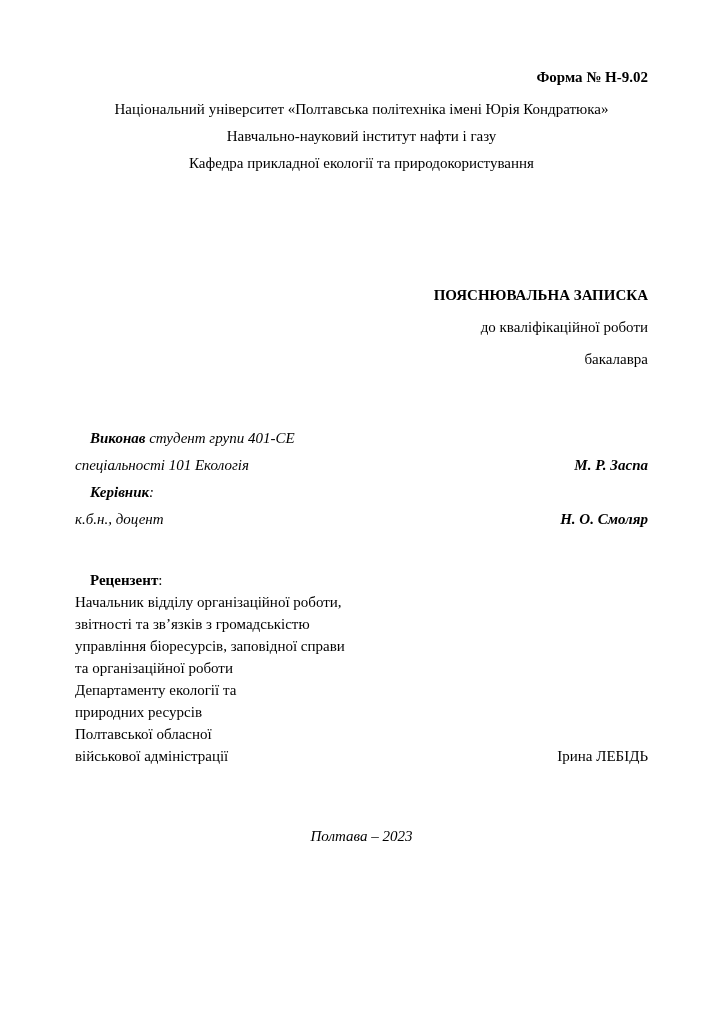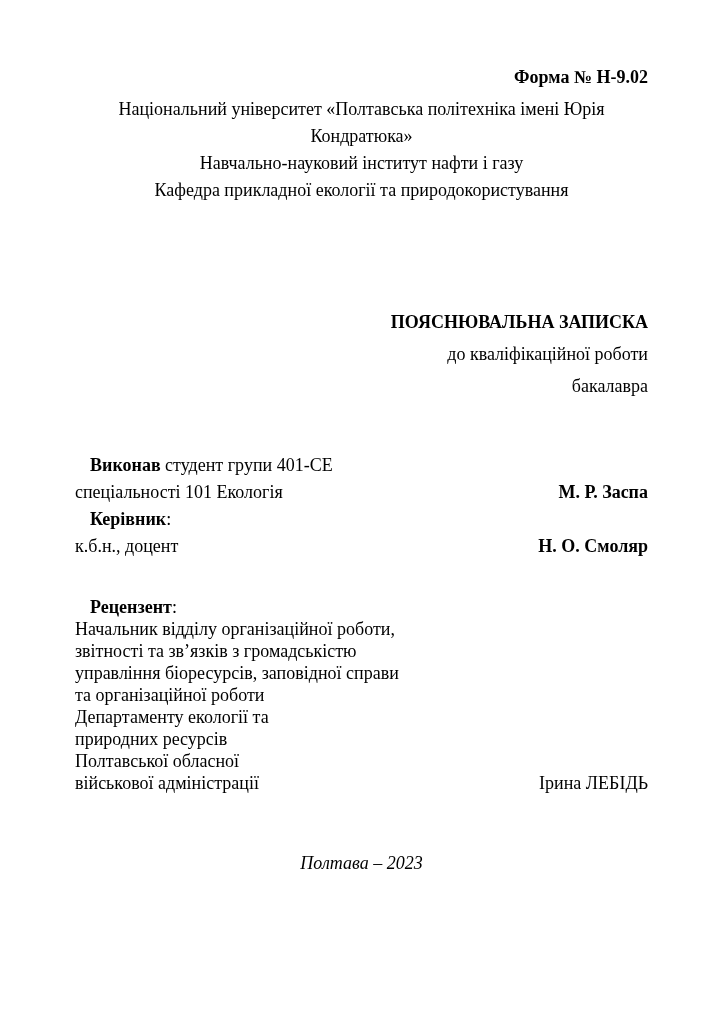--- a/index.html
+++ b/index.html
@@ -5,34 +5,34 @@
   * { margin: 0; padding: 0; box-sizing: border-box; }
   html, body { background: #ffffff; }
   .page {
     position: relative;
     width: 725px;
     height: 1024px;
     margin: 0 auto;
     background: #ffffff;
     color: #000000;
     font-family: "Liberation Serif", serif;
-    font-size: 18px;
+    font-size: 15px;
     padding: 66px 77px 0 75px;
     overflow: hidden;
   }
   .b { font-weight: bold; }
   .form-number { text-align: right; font-weight: bold; line-height: 22px; }
   .header-block { text-align: center; margin-top: 8px; }
   .header-block p { line-height: 27px; }
   .title-block { text-align: right; margin-top: 102px; }
   .title-block p { line-height: 32px; }
   .doc-title { font-weight: bold; }
   .topic-block { text-align: center; margin-top: 62px; }
   .topic-block p { line-height: 33px; }
-  .sig-block { margin-top: 50px; }
+  .sig-block { margin-top: 50px; font-style: italic; }
   .sig-block p { line-height: 27px; }
   .indent { text-indent: 15px; }
   .row { display: flex; justify-content: space-between; align-items: baseline; gap: 44px; }
   .reviewer-block { margin-top: 36px; }
   .reviewer-block p { line-height: 22px; }
   .footer { text-align: center; margin-top: 58px; line-height: 22px; font-style: italic; }
 </style>
 </head>
 <body>
 

